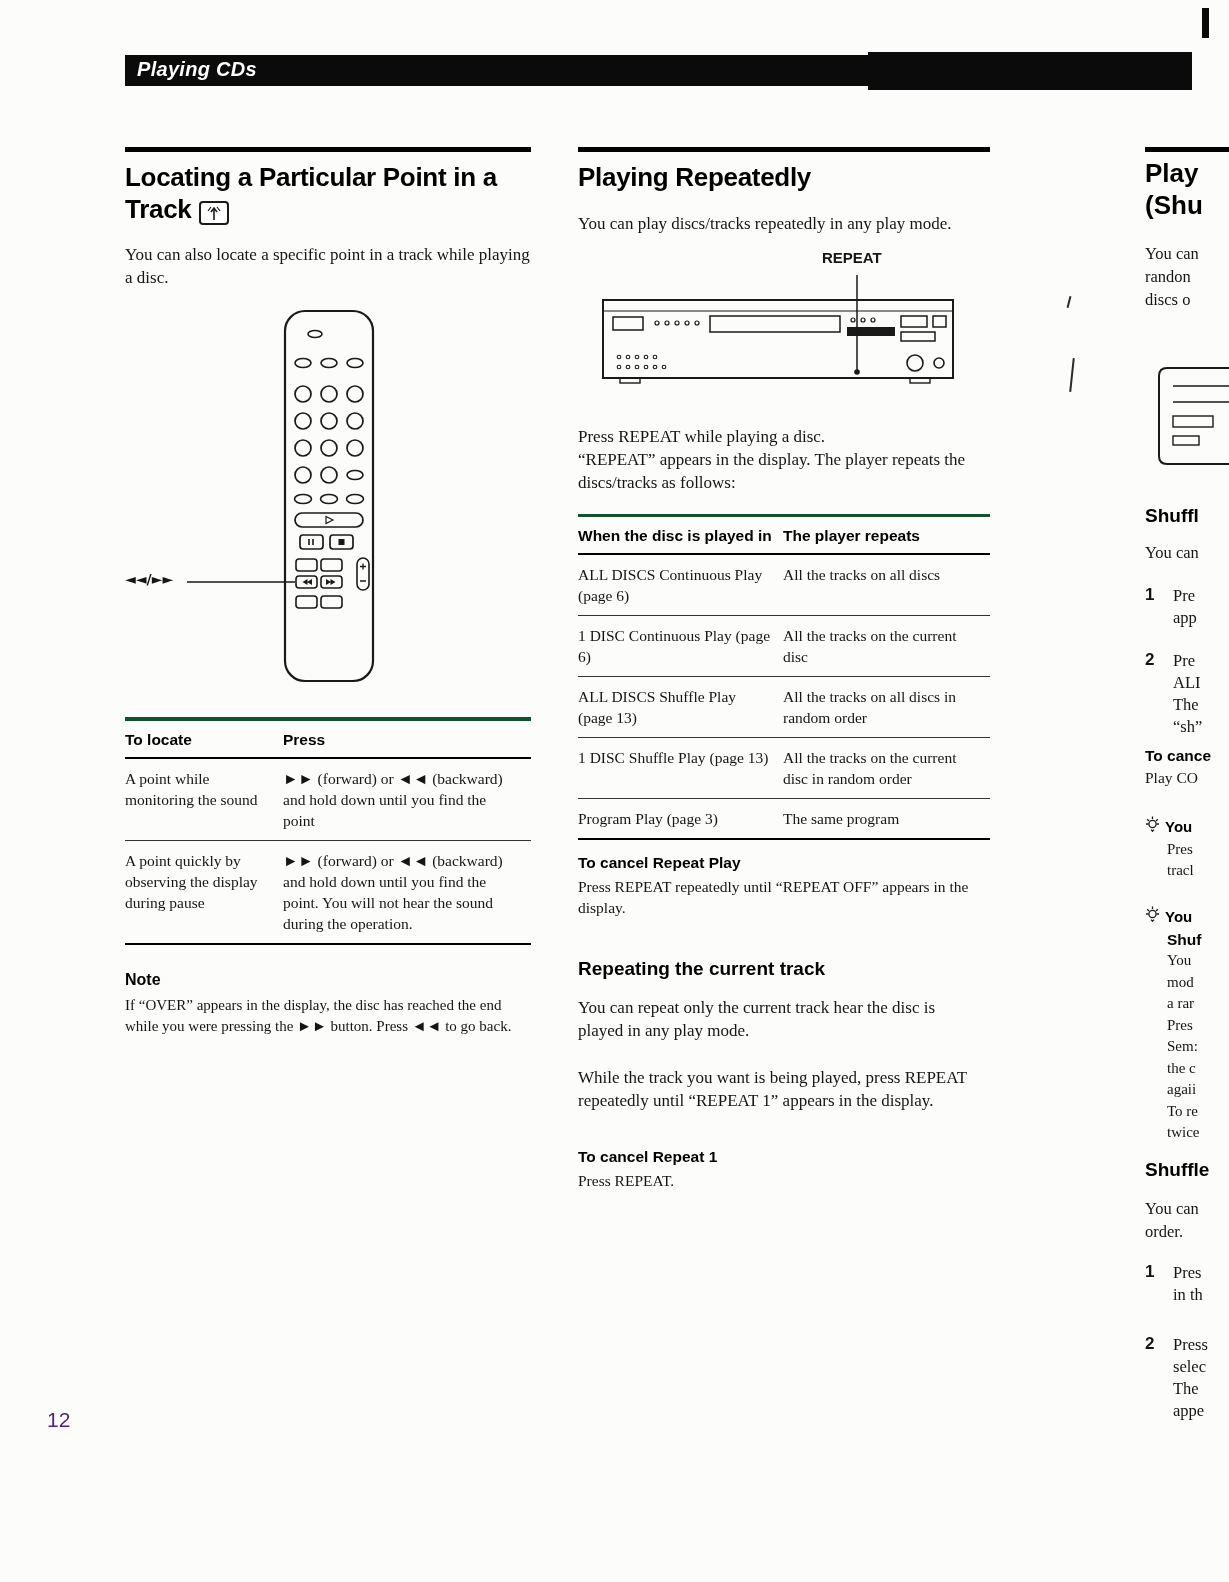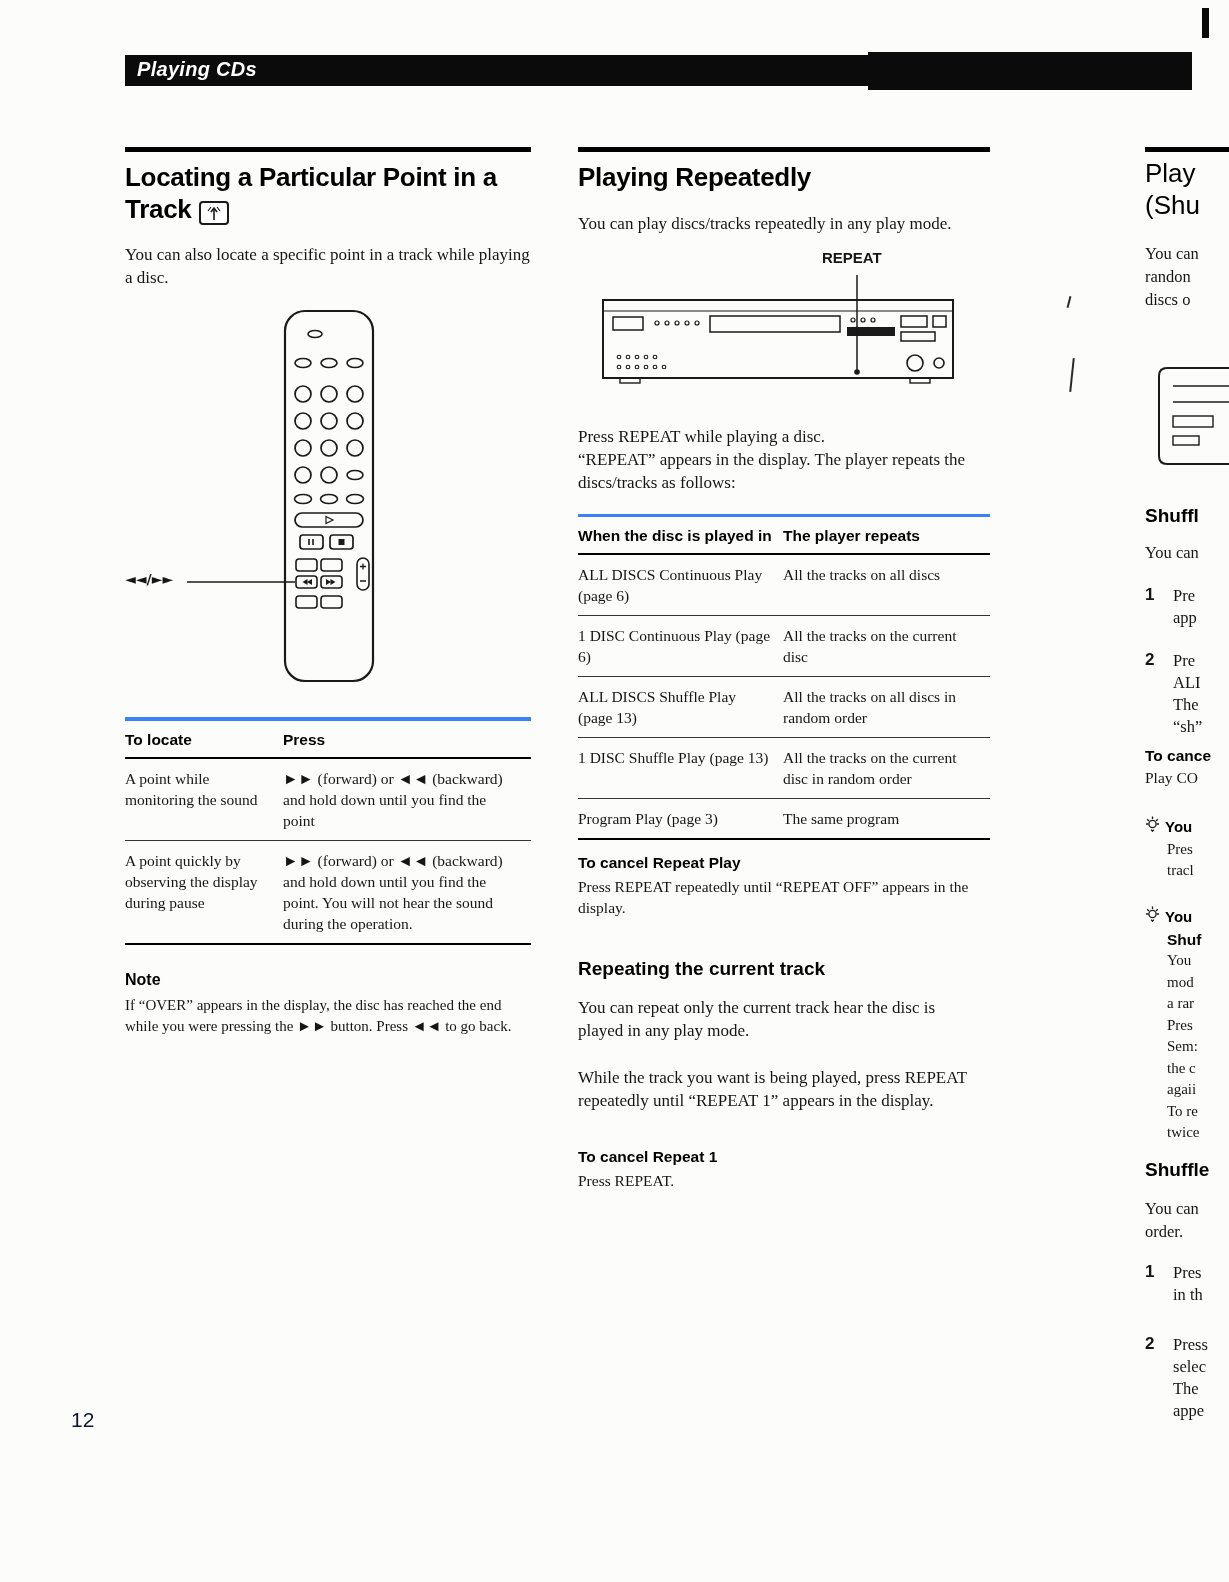--- a/index.html
+++ b/index.html
@@ -62,39 +62,39 @@
     font-family:"DejaVu Sans", sans-serif; font-weight:bold; font-size:14px;
   }
   .fig-player { height:160px; margin-top:14px; }
   .fig-player svg { position:absolute; left:17px; top:26px; }
   .repeat-callout {
     position:absolute; left:244px; top:0;
     font-family:"Liberation Sans", sans-serif; font-weight:bold; font-size:15px;
   }
 
   
-  .dtable { border-top:4px solid #3b82f6; margin-top:28px; }
+  .dtable { border-top:4px solid #14532d; margin-top:28px; }
   .dtable .thead { display:grid; padding:8px 0 7px 0; border-bottom:2.5px solid #000; }
   .dtable .trow  { display:grid; padding:9px 0 9px 0; border-bottom:1px solid #333; }
   .dtable .trow.last { border-bottom:2px solid #000; }
   .locate-grid { grid-template-columns:158px 1fr; }
   .repeat-grid { grid-template-columns:205px 1fr; }
   .dtable .cell { padding-right:10px; font-size:15.5px; line-height:21px; }
 
   .note-block { margin-top:26px; }
   .note-block .minihead { font-size:16px; margin-bottom:6px; }
   .note-body { font-size:15px; line-height:21px; }
 
   .cancel-block { margin-top:14px; }
   .cancel-block .minihead { margin-bottom:4px; }
 
   
   .col-right > div { position:absolute; left:0; white-space:nowrap; }
   .r-rule { top:0; width:84px; height:5px; background:#000; }
-  .r-title { top:10px; font-family:"Liberation Sans",sans-serif; font-weight:normal; font-size:26px; line-height:32px; color:#000; }
+  .r-title { top:10px; font-family:"Liberation Sans",sans-serif; font-weight:bold; font-size:26px; line-height:32px; color:#000; }
   .r-intro { top:95px; font-size:16.5px; line-height:23px; }
   .r-fig { top:215px; }
   .r-sub1 { top:358px; }
   .r-body1 { top:396px; font-size:16.5px; }
   .r-step { font-size:16.5px; }
   .r-step .r-num {
     position:absolute; left:0; top:0;
     font-family:"Liberation Sans",sans-serif; font-weight:bold; font-size:17px;
   }
   .r-step .r-lines { margin-left:28px; line-height:22px; }
@@ -106,21 +106,21 @@
   .r-tip .tip-head { display:flex; align-items:center; gap:5px; }
   .r-tip .tip-head .minihead { font-size:15px; }
   .r-tip .tip-lines { margin-left:22px; }
   .r-tip1 { top:668px; } .r-tip2 { top:758px; }
   .r-sub2 { top:1012px; }
   .r-body2 { top:1050px; font-size:16.5px; line-height:23px; }
   .r-step3 { top:1115px; } .r-step4 { top:1187px; }
 
   .page-number {
     position:absolute; left:47px; top:1408px;
-    font-family:"Liberation Sans",sans-serif; font-size:21px; color:#0f172a;margin-left:24px;
+    font-family:"Liberation Sans",sans-serif; font-size:21px; color:#4c1d95;
   }
 
   .tip-icon { flex:0 0 auto; }
 </style>
 </head>
 <body>
 
 <div class="page">
 
   <div class="corner-tick"></div>

